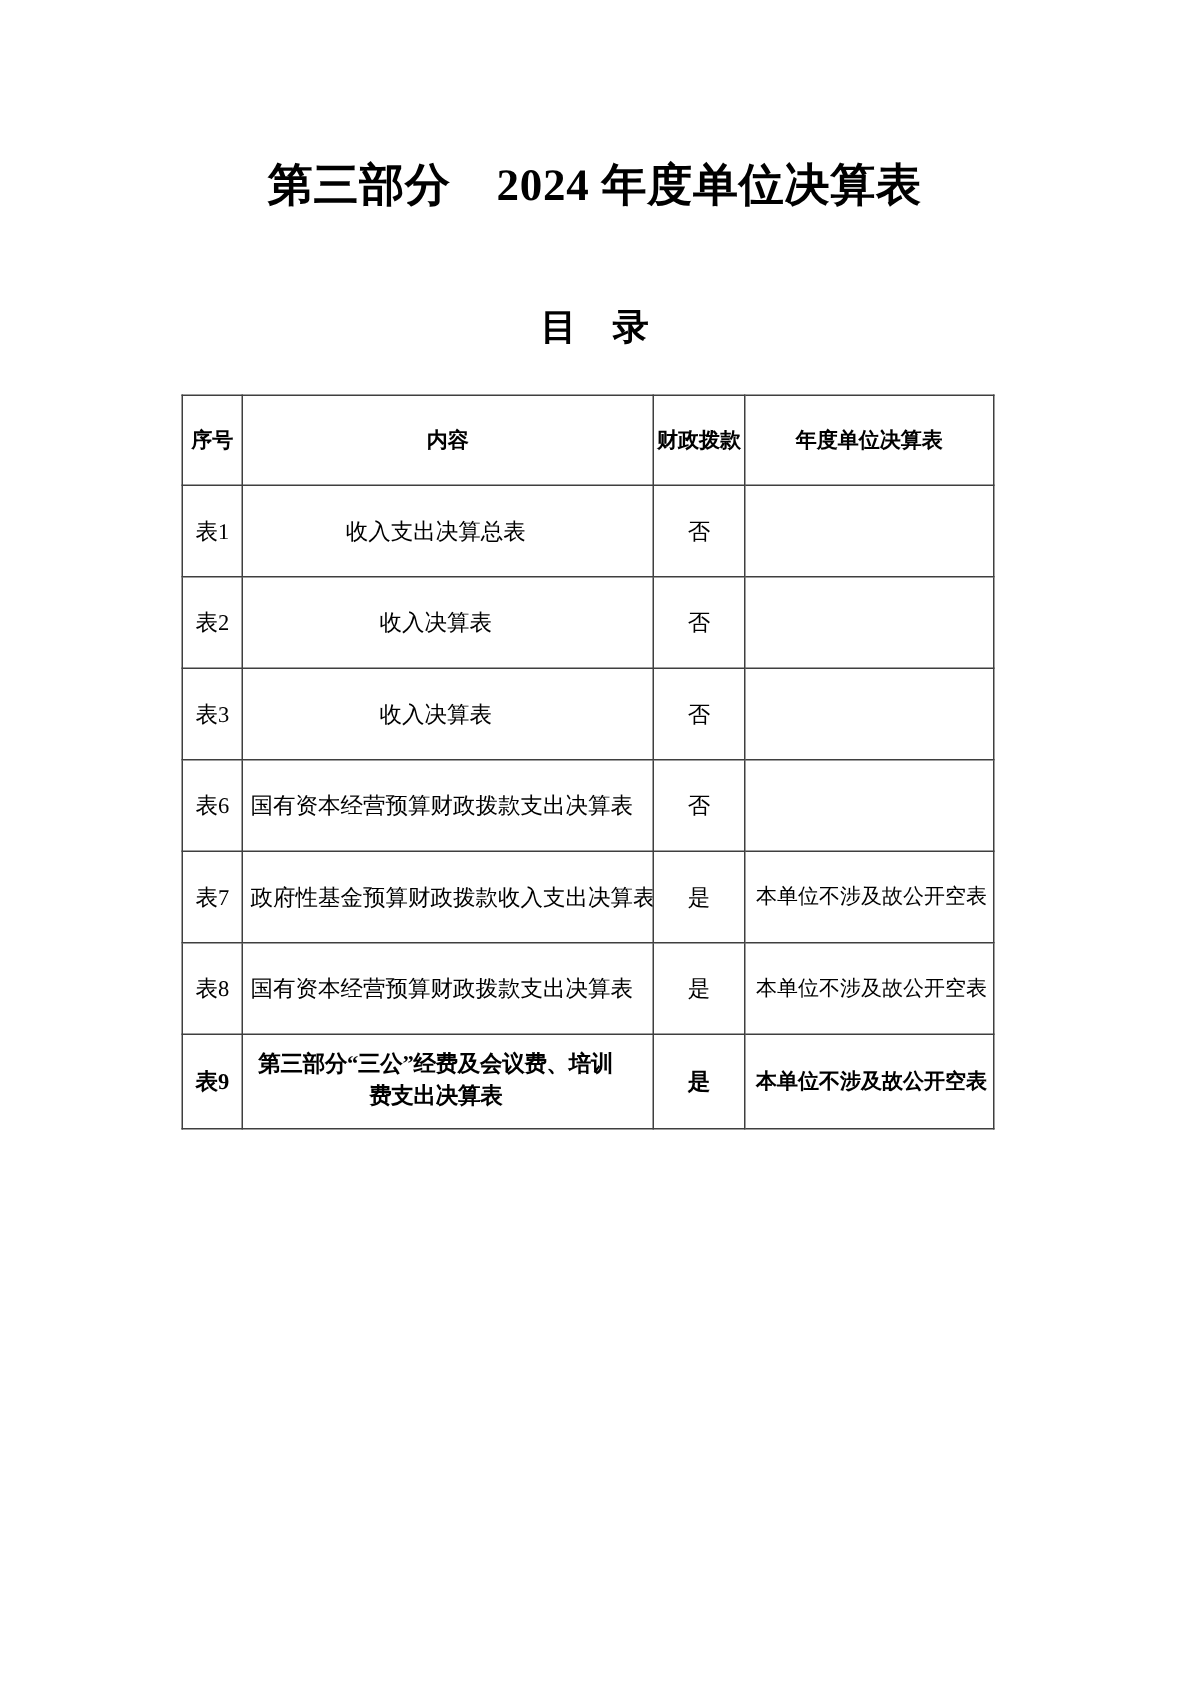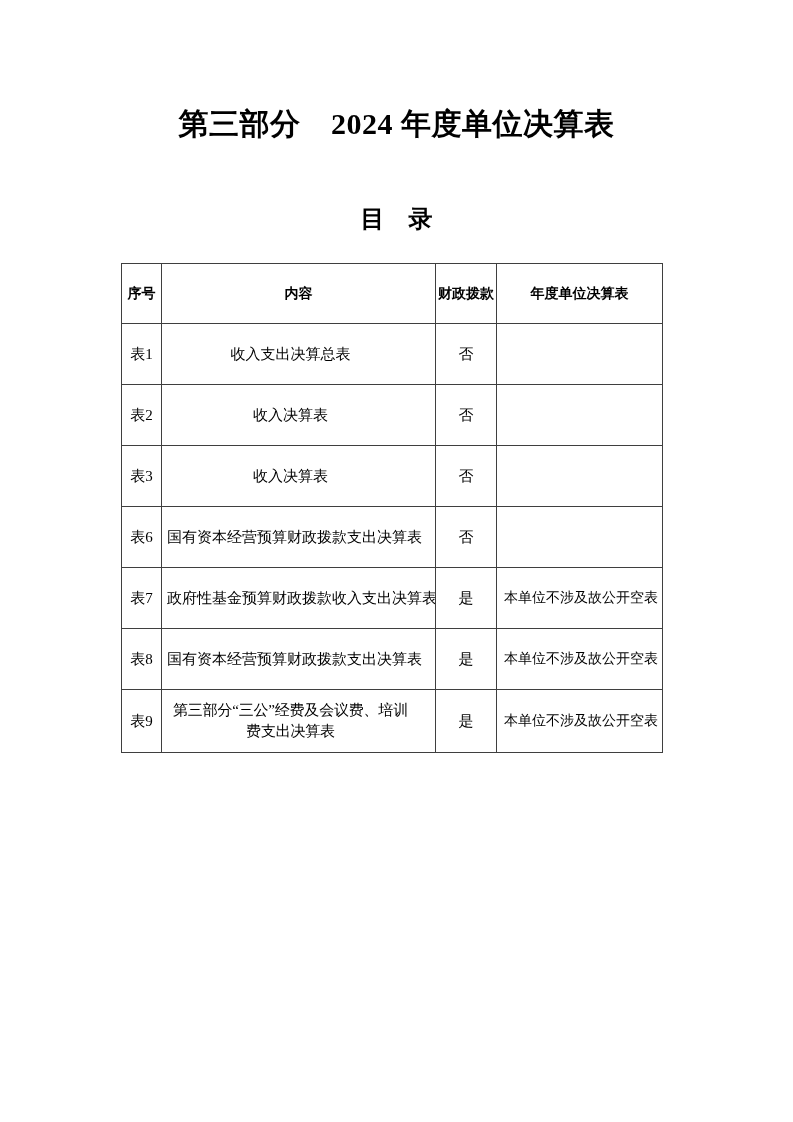--- a/index.html
+++ b/index.html
@@ -63,21 +63,21 @@
   }
   table.toc-table th {
     font-family: "Liberation Sans", "DejaVu Sans", sans-serif;
     font-weight: bold;
     font-size: 14px;
     text-align: center;
     height: 59px;
     padding: 0;
   }
   tr.data-row { height: 61px; }
-  tr.data-row.last { height: 63px; }
+  tr.data-row.last { height: 63px; font-weight: bold; }
   td.c-no {
     text-align: center;
     font-size: 15px;
     padding: 0;
   }
   td.c-content {
     text-align: left;
     font-size: 15px;
     padding: 0 21px 0 5px;
     white-space: nowrap;

